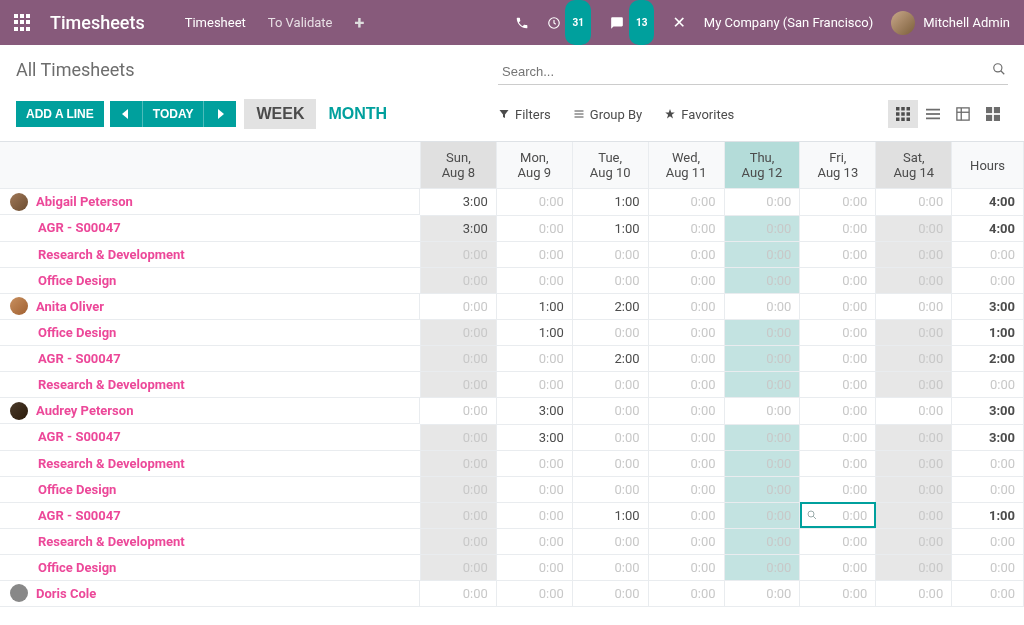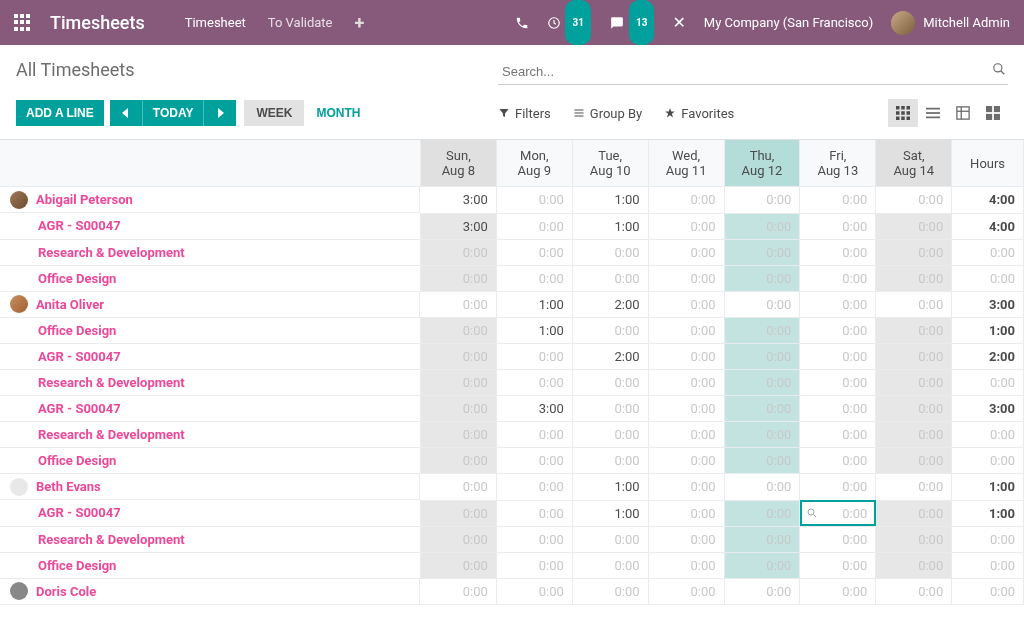--- a/index.html
+++ b/index.html
@@ -27,21 +27,21 @@
   .search-input { width: 100%; border: none; border-bottom: 1px solid #ccc; padding: 5px 24px 5px 4px; font-size: 13px; outline: none; }
   .search-glass { position: absolute; right: 2px; top: 3px; color: #6d6d6d; cursor: pointer; }
   
   .controlbar2 { display: flex; align-items: center; padding: 10px 16px 12px 16px; }
   .btn-teal { background: #00a09d; color: #fff; border: none; padding: 6px 10px; font-size: 12px; font-weight: bold; cursor: pointer; }
   .btn-group { display: flex; }
   .btn-group > button { border-right: 1px solid rgba(255,255,255,0.3); }
   .btn-group > button:last-child { border-right: none; }
   .btn-arrow { padding: 6px 12px; }
   .range-toggle { margin-left: 8px; display: inline-flex; }
-  .range-btn { border: none; padding: 6px 12px; font-size: 12px; font-weight: bold; cursor: pointer; background: transparent; color: #00a09d; }
+  .range-btn { border: none; padding: 6px 12px; font-size: 16px; font-weight: bold; cursor: pointer; background: transparent; color: #00a09d; }
   .range-btn.active { background: #e2e2e2; color: #4c4c4c; }
   .filter-tools { display: flex; gap: 22px; margin-left: auto; color: #4c4c4c; font-size: 13px; width: 510px; }
   .filter-tool { display: inline-flex; align-items: center; gap: 5px; cursor: pointer; justify-content: center; }
   .view-switch { margin-left: auto; display: flex; gap: 0; }
   .view-btn { width: 30px; height: 28px; display: inline-flex; align-items: center; justify-content: center; cursor: pointer; color: #6d6d6d; font-size: 14px; }
   .view-btn.active { background: #e2e2e2; }
   
   
   .grid { border-top: 1px solid #dee2e6; overflow: auto; height: calc(625px - 45px - 48px - 50px); }
   table { border-collapse: collapse; width: 100%; table-layout: fixed; }
@@ -321,66 +321,66 @@
           <td class="name-cell">Research &amp; Development</td>
           <td class="shade-sun dim">0:00</td>
           <td class=" dim">0:00</td>
           <td class=" dim">0:00</td>
           <td class=" dim">0:00</td>
           <td class="shade-thu dim">0:00</td>
           <td class=" dim">0:00</td>
           <td class="shade-sat dim">0:00</td>
           <td class="hours zero">0:00</td>
         </tr>
-        <tr>
-          <td class="name-cell">AGR - S00047</td>
-          <td class="shade-sun dim">0:00</td>
-          <td class="">3:00</td>
-          <td class=" dim">0:00</td>
-          <td class=" dim">0:00</td>
-          <td class="shade-thu dim">0:00</td>
-          <td class=" dim">0:00</td>
-          <td class="shade-sat dim">0:00</td>
-          <td class="hours">3:00</td>
-        </tr>
-        <tr>
-          <td class="name-cell">Research &amp; Development</td>
-          <td class="shade-sun dim">0:00</td>
-          <td class=" dim">0:00</td>
-          <td class=" dim">0:00</td>
-          <td class=" dim">0:00</td>
-          <td class="shade-thu dim">0:00</td>
-          <td class=" dim">0:00</td>
-          <td class="shade-sat dim">0:00</td>
-          <td class="hours zero">0:00</td>
-        </tr>
-        <tr>
-          <td class="name-cell">Office Design</td>
-          <td class="shade-sun dim">0:00</td>
-          <td class=" dim">0:00</td>
-          <td class=" dim">0:00</td>
-          <td class=" dim">0:00</td>
-          <td class="shade-thu dim">0:00</td>
-          <td class=" dim">0:00</td>
-          <td class="shade-sat dim">0:00</td>
-          <td class="hours zero">0:00</td>
-        </tr>
         <tr class="group-row">
           <td class="name-cell group">
-            <span class="row-avatar a4"></span>
-            <span>Beth Evans</span>
+            <span class="row-avatar a3"></span>
+            <span>Audrey Peterson</span>
           </td>
           <td class="shade-sun dim">0:00</td>
-          <td class=" dim">0:00</td>
-          <td class="">1:00</td>
-          <td class=" dim">0:00</td>
-          <td class="shade-thu dim">0:00</td>
-          <td class=" dim">0:00</td>
-          <td class="shade-sat dim">0:00</td>
-          <td class="hours">1:00</td>
+          <td class="">3:00</td>
+          <td class=" dim">0:00</td>
+          <td class=" dim">0:00</td>
+          <td class="shade-thu dim">0:00</td>
+          <td class=" dim">0:00</td>
+          <td class="shade-sat dim">0:00</td>
+          <td class="hours">3:00</td>
+        </tr>
+        <tr>
+          <td class="name-cell">AGR - S00047</td>
+          <td class="shade-sun dim">0:00</td>
+          <td class="">3:00</td>
+          <td class=" dim">0:00</td>
+          <td class=" dim">0:00</td>
+          <td class="shade-thu dim">0:00</td>
+          <td class=" dim">0:00</td>
+          <td class="shade-sat dim">0:00</td>
+          <td class="hours">3:00</td>
+        </tr>
+        <tr>
+          <td class="name-cell">Research &amp; Development</td>
+          <td class="shade-sun dim">0:00</td>
+          <td class=" dim">0:00</td>
+          <td class=" dim">0:00</td>
+          <td class=" dim">0:00</td>
+          <td class="shade-thu dim">0:00</td>
+          <td class=" dim">0:00</td>
+          <td class="shade-sat dim">0:00</td>
+          <td class="hours zero">0:00</td>
+        </tr>
+        <tr>
+          <td class="name-cell">Office Design</td>
+          <td class="shade-sun dim">0:00</td>
+          <td class=" dim">0:00</td>
+          <td class=" dim">0:00</td>
+          <td class=" dim">0:00</td>
+          <td class="shade-thu dim">0:00</td>
+          <td class=" dim">0:00</td>
+          <td class="shade-sat dim">0:00</td>
+          <td class="hours zero">0:00</td>
         </tr>
         <tr>
           <td class="name-cell">AGR - S00047</td>
           <td class="shade-sun dim">0:00</td>
           <td class=" dim">0:00</td>
           <td class="">1:00</td>
           <td class=" dim">0:00</td>
           <td class="shade-thu dim">0:00</td>
           <td class="dim hover-cell hover-outline">0:00<span class="mag">
               <svg width="12" height="12" viewBox="0 0 24 24" fill="none" stroke="#9aa" stroke-width="2">

